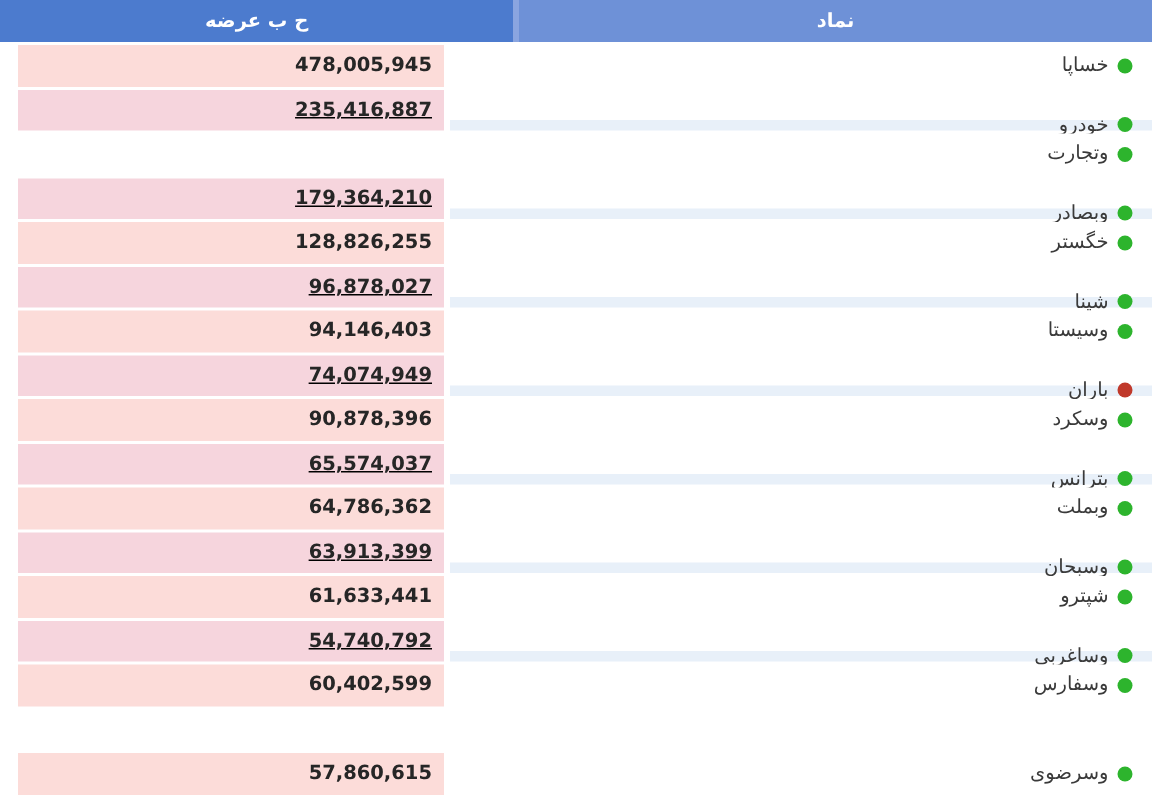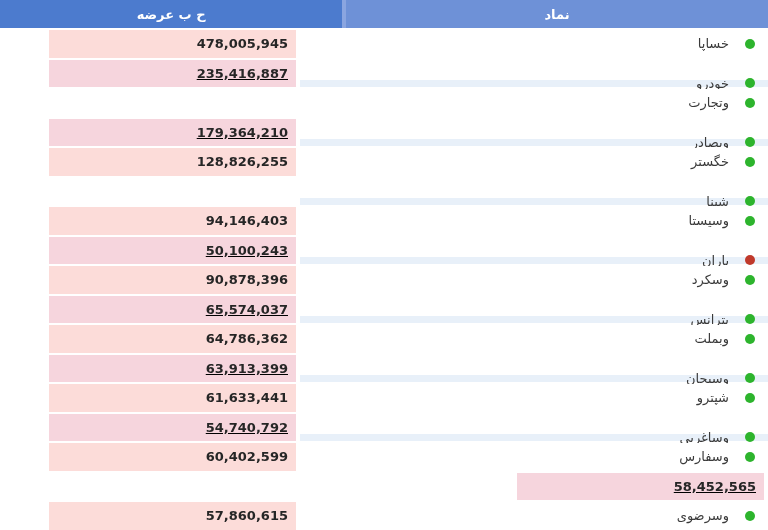--- a/index.html
+++ b/index.html
@@ -24,28 +24,28 @@
   .header-row{display:flex;height:28px;margin-bottom:2px;}
   .th{
     display:flex;align-items:center;justify-content:center;
     color:#ffffff;font-size:13px;font-weight:bold;
   }
   .th-symbol{width:439px;background:var(--header-symbol-bg);}
   .col-divider{width:4px;background:var(--header-divider);}
   .th-supply{width:356px;background:var(--header-supply-bg);}
   .row{display:flex;height:27.5px;margin-bottom:2px;}
   .symbol-cell{
-    width:468px;display:flex;align-items:center;gap:16px;
+    width:468px;display:flex;align-items:center;gap:6px;
     padding-right:13px;cursor:pointer;
   }
   .row.odd  .symbol-cell{background:var(--row-symbol-odd);}
   .row.even .symbol-cell{background:var(--row-symbol-even);margin-top:20px;}
   .cell-gap{width:4px;background:#ffffff;}
   .value-cell{
-    width:247px;display:flex;align-items:center;justify-content:flex-start;
+    width:284px;display:flex;align-items:center;justify-content:flex-start;
     padding-right:8px;
   }
   .row.odd  .value-cell{background:var(--row-supply-odd);}
   .row.even .value-cell{background:var(--row-supply-even);text-decoration:underline;}
   .dot{width:10px;height:10px;border-radius:50%;flex:none;}
   .symbol-name{font-size:13px;color:var(--symbol-text);line-height:1;}
   .value{
     font-size:13px;font-weight:600;color:var(--value-text);
     direction:ltr;unicode-bidi:embed;line-height:1;
   }
@@ -111,41 +111,44 @@
       <span class="value">128,826,255</span>
     </div>
   </div>
 
   <div class="row even">
     <div class="symbol-cell">
       <span class="dot" style="background: rgb(45, 180, 45);"></span>
       <span class="symbol-name">شپنا</span>
     </div>
     <div class="cell-gap"></div>
+    <div class="value-cell">
+      <span class="value">96,878,027</span>
+    </div>
   </div>
 
   <div class="row odd">
     <div class="symbol-cell">
       <span class="dot" style="background: rgb(45, 180, 45);"></span>
       <span class="symbol-name">وسیستا</span>
     </div>
     <div class="cell-gap"></div>
     <div class="value-cell">
       <span class="value">94,146,403</span>
     </div>
   </div>
 
   <div class="row even">
     <div class="symbol-cell">
       <span class="dot" style="background: rgb(192, 57, 43);"></span>
       <span class="symbol-name">باران</span>
     </div>
     <div class="cell-gap"></div>
     <div class="value-cell">
-      <span class="value">50,100,243</span>
+      <span class="value">74,074,949</span>
     </div>
   </div>
 
   <div class="row odd">
     <div class="symbol-cell">
       <span class="dot" style="background: rgb(45, 180, 45);"></span>
       <span class="symbol-name">وسکرد</span>
     </div>
     <div class="cell-gap"></div>
     <div class="value-cell">
@@ -214,23 +217,20 @@
       <span class="symbol-name">وسفارس</span>
     </div>
     <div class="cell-gap"></div>
     <div class="value-cell">
       <span class="value">60,402,599</span>
     </div>
   </div>
 
   <div class="row even">
     <div class="cell-gap"></div>
-    <div class="value-cell">
-      <span class="value">58,452,565</span>
-    </div>
   </div>
 
   <div class="row odd">
     <div class="symbol-cell">
       <span class="dot" style="background: rgb(45, 180, 45);"></span>
       <span class="symbol-name">وسرضوی</span>
     </div>
     <div class="cell-gap"></div>
     <div class="value-cell">
       <span class="value">57,860,615</span>

